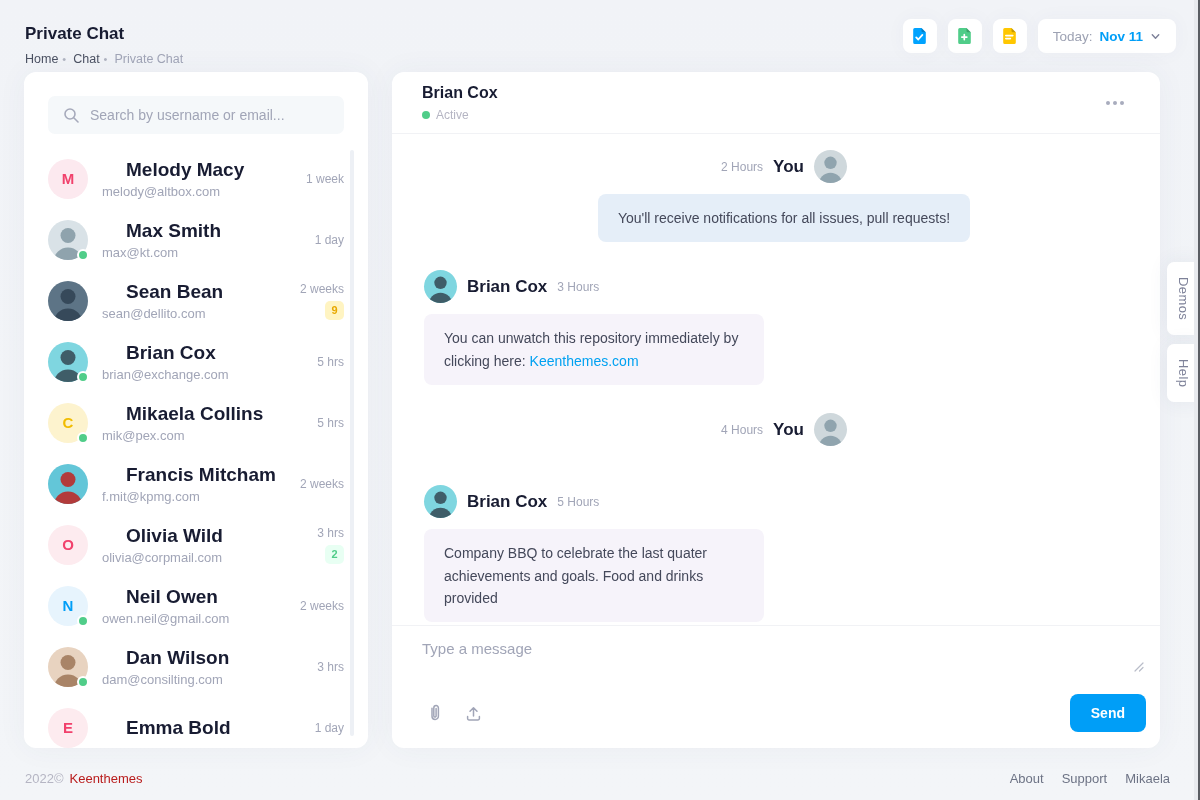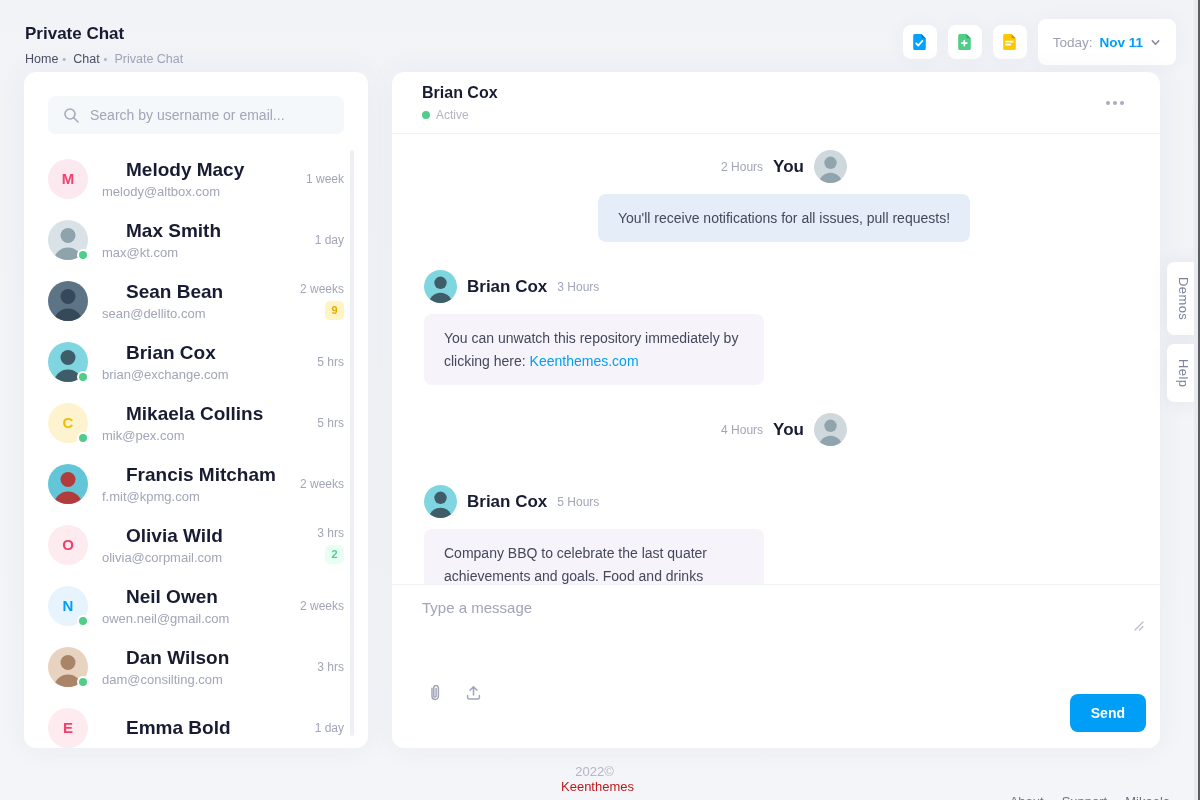--- a/index.html
+++ b/index.html
@@ -13,21 +13,21 @@
   .page-head { position:absolute; left:25px; top:24px; }
   .page-title { font-size:17px; font-weight:700; color:#181c32; }
   .breadcrumb { display:flex; align-items:center; gap:7px; margin-top:8px; font-size:12.5px; }
   .crumb { color:#4b5162; }
   .crumb.last { color:#a1a5b7; }
   .crumb-sep { color:#b0b4c0; font-size:11px; margin-left:-3px; }
   .toolbar { position:absolute; top:19px; right:24px; display:flex; align-items:center; gap:11px; }
   .tool-btn { width:34px; height:34px; background:#fff; border:none; border-radius:8px;
     display:flex; align-items:center; justify-content:center; cursor:pointer;
     box-shadow:0 0 20px rgba(76,87,125,0.04); }
-  .date-btn { height:46px; background:#fff; border:none; border-radius:8px; cursor:pointer;
+  .date-btn { height:34px; background:#fff; border:none; border-radius:8px; cursor:pointer;
     display:flex; align-items:center; gap:7px; padding:0 15px; font-size:13.5px;
     box-shadow:0 0 20px rgba(76,87,125,0.04); font-family:inherit; }
   .date-prefix { color:#9da2b3; }
   .date-value { color:#009ef7; font-weight:700; }
   
   .card { position:absolute; background:#fff; border-radius:12px;
     box-shadow:0 0 30px rgba(56,71,109,0.05); }
   .contacts-card { left:24px; top:72px; width:344px; height:676px; overflow:hidden; }
   .chat-card { left:392px; top:72px; width:768px; height:676px; display:flex; flex-direction:column; }
   
@@ -78,30 +78,30 @@
   
   .composer { border-top:1px solid #f1f2f5; padding:14px 14px 16px 30px; flex:none; position:relative; }
   .composer textarea { width:100%; height:46px; border:none; resize:none; outline:none;
     font-family:inherit; font-size:15px; color:#5e6278; background:transparent; }
   .composer textarea::placeholder { color:#a1a5b7; }
   .resize-handle { position:absolute; right:16px; top:32px; }
   .composer-bottom { display:flex; align-items:center; margin-top:4px; }
   .attach-btn { background:none; border:none; cursor:pointer; padding:4px; margin-right:12px;
     display:flex; align-items:center; }
   .send-btn { margin-left:auto; background:#009ef7; color:#fff; border:none; border-radius:8px;
-    padding:11px 21px; font-size:14px; font-weight:700; cursor:pointer; font-family:inherit;margin-top:41px; }
+    padding:11px 21px; font-size:14px; font-weight:700; cursor:pointer; font-family:inherit; }
   
   .side-tab { position:absolute; right:0; background:#fff; border-radius:7px 0 0 7px;
     box-shadow:0 0 20px rgba(56,71,109,0.08); writing-mode:vertical-rl;
     color:#7e8299; font-size:13px; padding:15px 9px; cursor:pointer; letter-spacing:0.4px; }
   .side-tab.demos { top:262px; }
   .side-tab.help  { top:344px; }
   
   .footer { position:absolute; left:25px; right:30px; bottom:8px; height:28px;
-    display:flex; align-items:center; font-size:13px;flex-direction:column; }
+    display:flex; align-items:center; font-size:13px; }
   .f-year { color:#b5b5c3; margin-right:6px; }
   .f-brand { color:#b91c1c; cursor:pointer; }
   .f-links { margin-left:auto; display:flex; gap:18px; }
   .f-link { color:#6d7385; cursor:pointer; }
   
   .win-scroll { position:absolute; right:0; top:0; width:6px; height:800px; background:#e8eaee; }
   .win-scroll .bar { position:absolute; right:0; top:0; width:2.5px; height:800px; background:#5a5d63; }
 </style>
 </head>
 <body>

